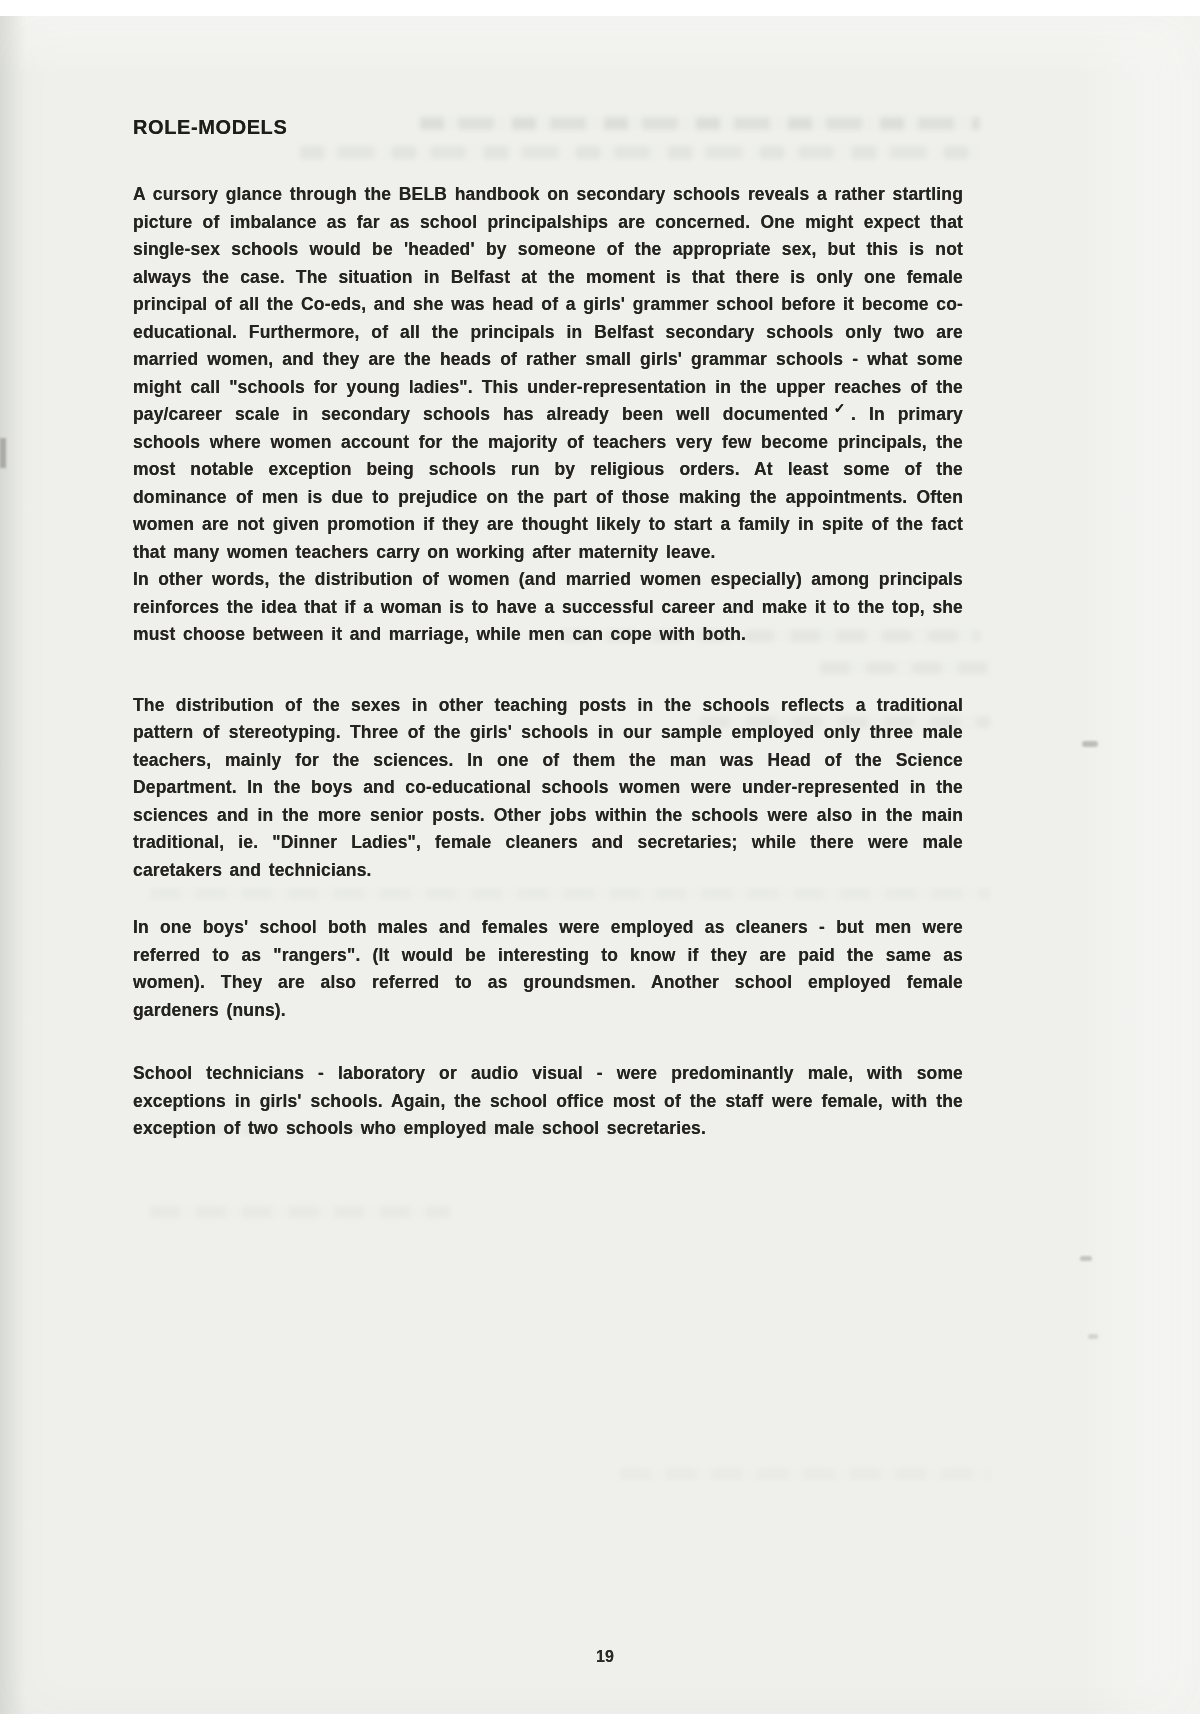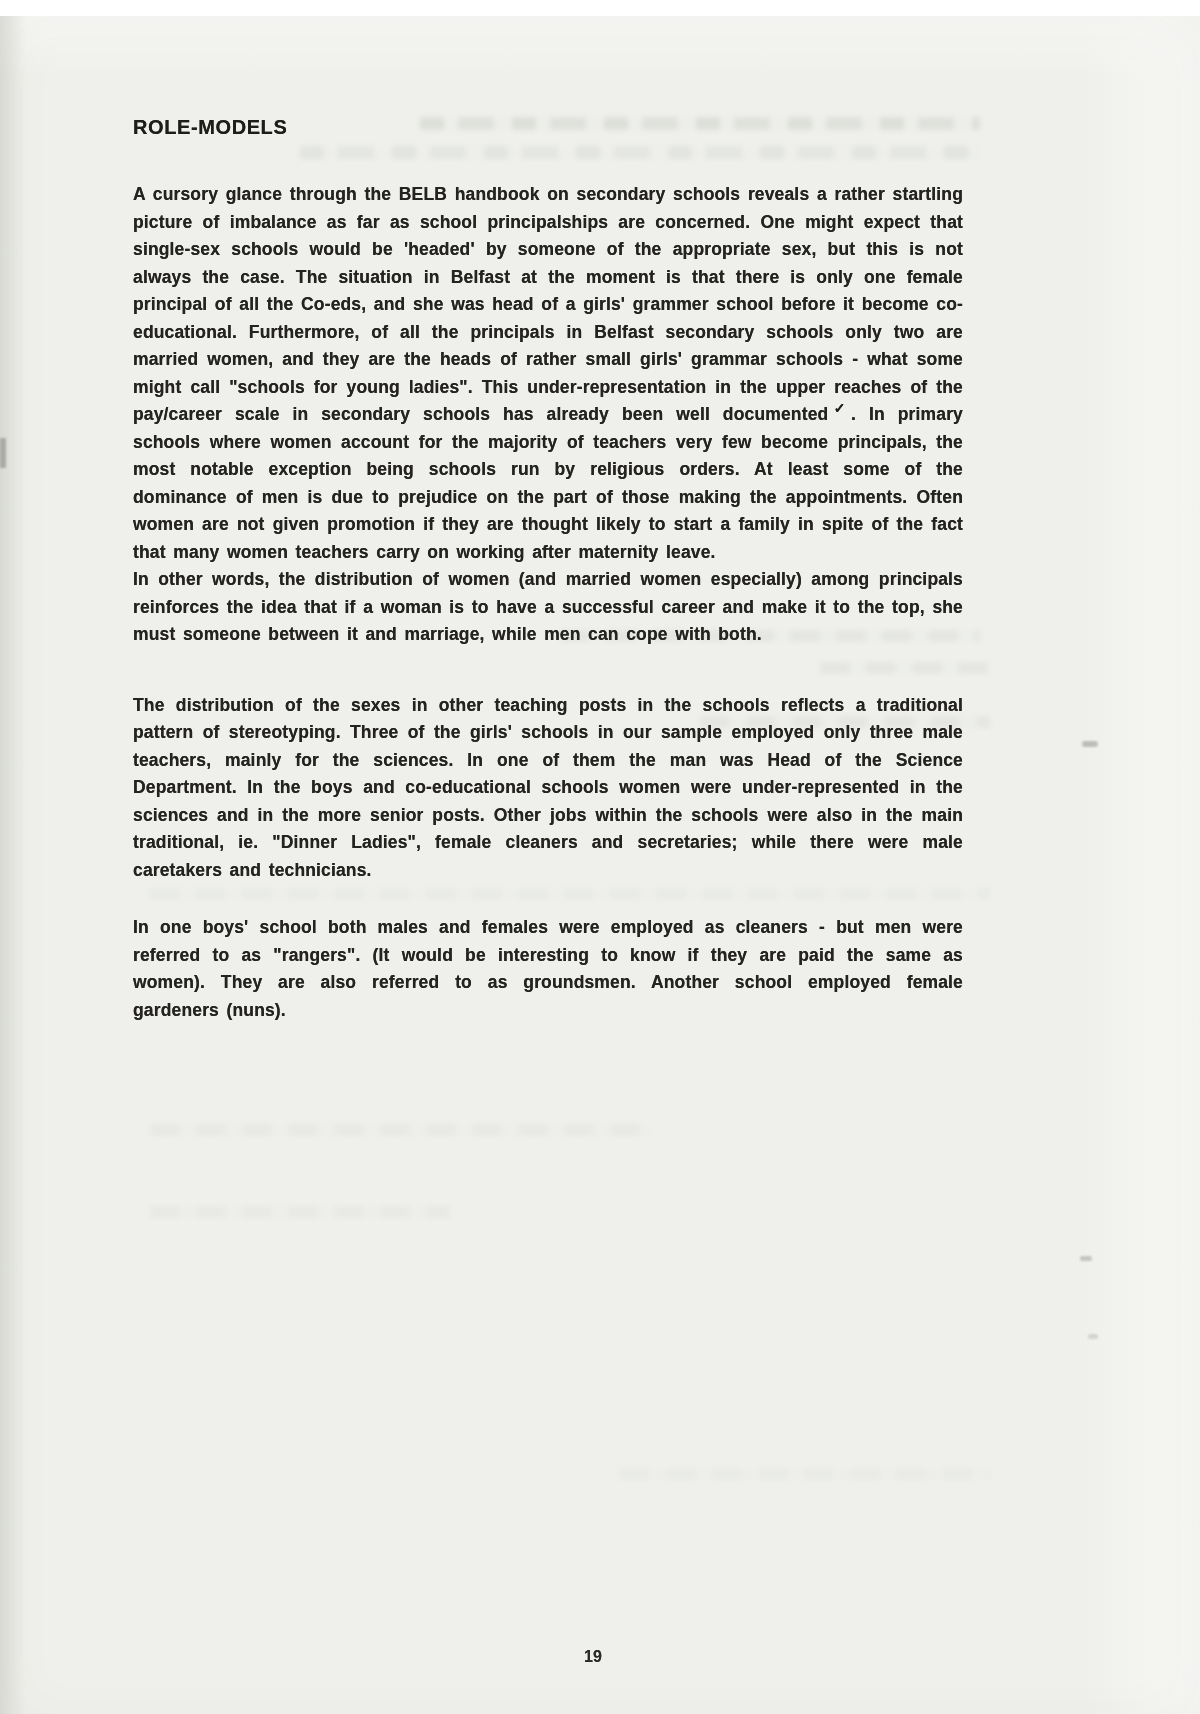--- a/index.html
+++ b/index.html
@@ -55,21 +55,21 @@
   .gap-large   { margin-top: 36px; }
   .fnmark {
     position: relative;
     top: -7px;
     font-size: 14px;
     line-height: 0;
     color: #1c1c1a;
   }
   .pagenum {
     position: absolute;
-    left: 3px;
+    left: 15px;
     top: 1632px;
     width: 1180px;
     text-align: center;
     font-size: 16px;
     font-weight: 700;
     color: #2a2a28;
     text-shadow: 0 0 0.6px rgba(30,30,28,0.8);
   }
 
   
@@ -120,26 +120,27 @@
   <div class="speck speck-2"></div>
   <div class="speck speck-3"></div>
   <div class="speck speck-4"></div>
 
   <div class="content">
 
     <h1 class="doc-title">ROLE-MODELS</h1>
 
     <p class="para"><span>A cursory glance through the BELB handbook on secondary schools reveals a rather startling picture of imbalance as far as school principalships are concerned. One might expect that single-sex schools would be 'headed' by someone of the appropriate sex, but this is not always the case. The situation in Belfast at the moment is that there is only one female principal of all the Co-eds, and she was head of a girls' grammer school before it become co-educational. Furthermore, of all the principals in Belfast secondary schools only two are married women, and they are the heads of rather small girls' grammar schools - what some might call "schools for young ladies". This under-representation in the upper reaches of the pay/career scale in secondary schools has already been well documented</span><span class="fnmark">✓</span><span>. In primary schools where women account for the majority of teachers very few become principals, the most notable exception being schools run by religious orders. At least some of the dominance of men is due to prejudice on the part of those making the appointments. Often women are not given promotion if they are thought likely to start a family in spite of the fact that many women teachers carry on working after maternity leave.</span></p>
 
-    <p class="para">In other words, the distribution of women (and married women especially) among principals reinforces the idea that if a woman is to have a successful career and make it to the top, she must someone between it and marriage, while men can cope with both.</p>
+    <p class="para">In other words, the distribution of women (and married women especially) among principals reinforces the idea that if a woman is to have a successful career and make it to the top, she must choose between it and marriage, while men can cope with both.</p>
 
 
     <p class="para gap-medium">The distribution of the sexes in other teaching posts in the schools reflects a traditional pattern of stereotyping. Three of the girls' schools in our sample employed only three male teachers, mainly for the sciences. In one of them the man was Head of the Science Department. In the boys and co-educational schools women were under-represented in the sciences and in the more senior posts. Other jobs within the schools were also in the main traditional, ie. "Dinner Ladies", female cleaners and secretaries; while there were male caretakers and technicians.</p>
 
 
     <p class="para gap-medium2">In one boys' school both males and females were employed as cleaners - but men were referred to as "rangers". (It would be interesting to know if they are paid the same as women). They are also referred to as groundsmen. Another school employed female gardeners (nuns).</p>
 
+    <p class="para gap-large">School technicians - laboratory or audio visual - were predominantly male, with some exceptions in girls' schools. Again, the school office most of the staff were female, with the exception of two schools who employed male school secretaries.</p>
 
   </div>
 
   <div class="pagenum">19</div>
 
 </div>
 
 </body></html>

